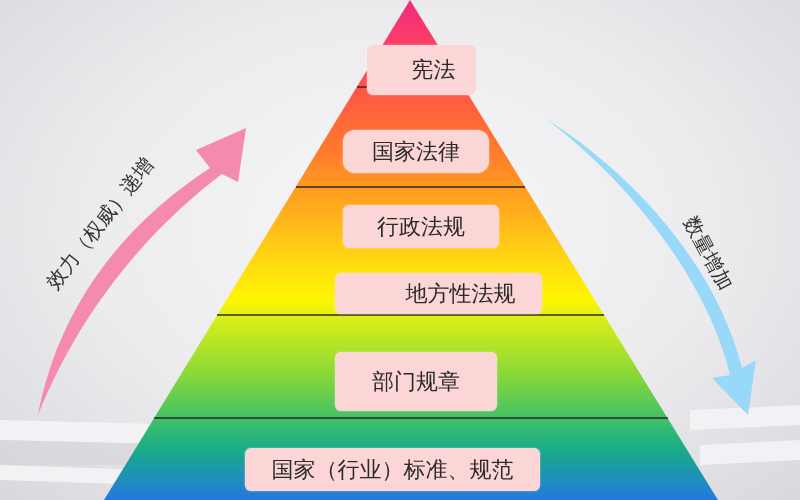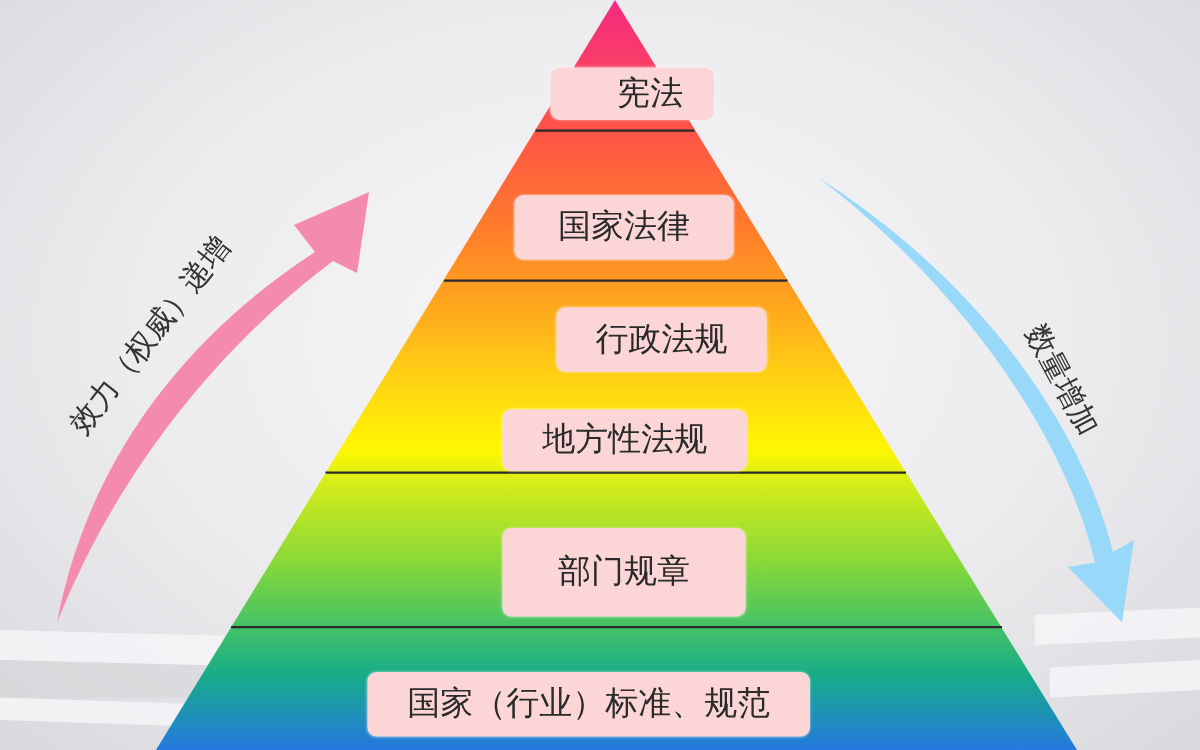--- a/index.html
+++ b/index.html
@@ -65,21 +65,21 @@
   <path d="M545,118 C640,190 710,290 730,375 L712,378 L748,415 L756,360 L742,368 C720,280 650,185 545,118 Z" fill="#98d8f8"></path>
 
   <polygon points="410,0 104,500 718,500" fill="url(#pyrGrad)"></polygon>
 
   <line x1="357" y1="87" x2="463" y2="87" stroke="#2a2a2a" stroke-width="1.5"></line>
   <line x1="296" y1="187" x2="525" y2="187" stroke="#2a2a2a" stroke-width="1.5"></line>
   <line x1="217" y1="315" x2="604" y2="315" stroke="#2a2a2a" stroke-width="1.5"></line>
   <line x1="154" y1="418" x2="668" y2="418" stroke="#2a2a2a" stroke-width="1.5"></line>
 </svg>
 
-<div class="label-box" style="left:367px; top:45px; width:85px; height:35px;padding-left:24px;">宪法</div>
-<div class="label-box" style="left:343px; top:130px; width:146px; height:43px;">国家法律</div>
-<div class="label-box" style="left:343px; top:205px; width:140px; height:43px;margin-left:28px;">行政法规</div>
-<div class="label-box" style="left:335px; top:273px; width:163px; height:41px;">地方性法规</div>
+<div class="label-box" style="left:367px; top:45px; width:85px; height:50px;padding-left:24px;">宪法</div>
+<div class="label-box" style="left:343px; top:130px; width:146px; height:43px;border-radius:12px;">国家法律</div>
+<div class="label-box" style="left:343px; top:205px; width:156px; height:43px;">行政法规</div>
+<div class="label-box" style="left:335px; top:273px; width:163px; height:41px;padding-left:44px;">地方性法规</div>
 <div class="label-box" style="left:335px; top:352px; width:162px; height:59px;">部门规章</div>
 <div class="label-box" style="left:245px; top:448px; width:295px; height:43px;">国家（行业）标准、规范</div>
 
 <div class="side-text" style="left:20px; top:210px; transform: rotate(-52deg);">效力（权威）递增</div>
 <div class="side-text" style="left:668px; top:240px; transform: rotate(62deg);">数量增加</div>
 
 </body></html>

